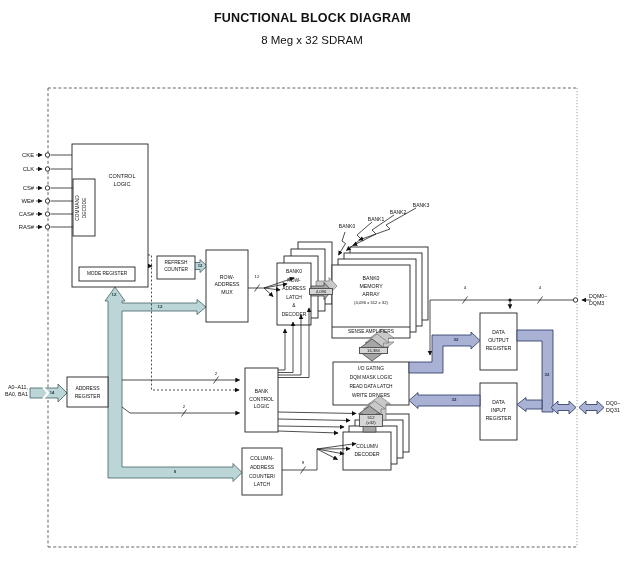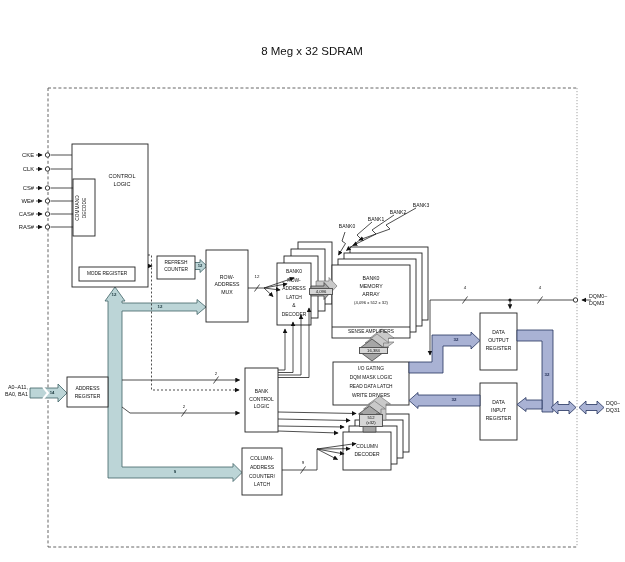--- a/index.html
+++ b/index.html
@@ -184,21 +184,22 @@
     <circle cx="47.5" cy="155" r="2.2"></circle>
         <circle cx="47.5" cy="169" r="2.2"></circle>
     <circle cx="47.5" cy="188" r="2.2"></circle>
         <circle cx="47.5" cy="201" r="2.2"></circle>
     <circle cx="47.5" cy="214" r="2.2"></circle>
         <circle cx="47.5" cy="227" r="2.2"></circle>
     <circle cx="575.5" cy="300" r="2.2"></circle>
   </g>
 </svg>
 
-<div class="lbl title2" style="left:212px;top:43px;width:200px;">8 Meg x 32 SDRAM</div>
+<div class="lbl title1" style="left:150px;top:9px;width:325px;">FUNCTIONAL BLOCK DIAGRAM</div>
+<div class="lbl title2" style="left:212px;top:32px;width:200px;">8 Meg x 32 SDRAM</div>
 
 <div class="lbl sig rt" style="left:6px;top:151px;width:28px;">CKE</div>
 <div class="lbl sig rt" style="left:6px;top:165px;width:28px;">CLK</div>
 <div class="lbl sig rt" style="left:6px;top:184px;width:28px;">CS#</div>
 <div class="lbl sig rt" style="left:6px;top:197px;width:28px;">WE#</div>
 <div class="lbl sig rt" style="left:6px;top:210px;width:28px;">CAS#</div>
 <div class="lbl sig rt" style="left:6px;top:223px;width:28px;">RAS#</div>
 <div class="lbl rt" style="left:0px;top:384px;width:28px;font-size:5.3px;line-height:1.4;">A0–A11,
 BA0, BA1</div>
 <div class="lbl lt" style="left:589px;top:293px;width:34px;font-size:5.3px;line-height:1.4;">DQM0–

